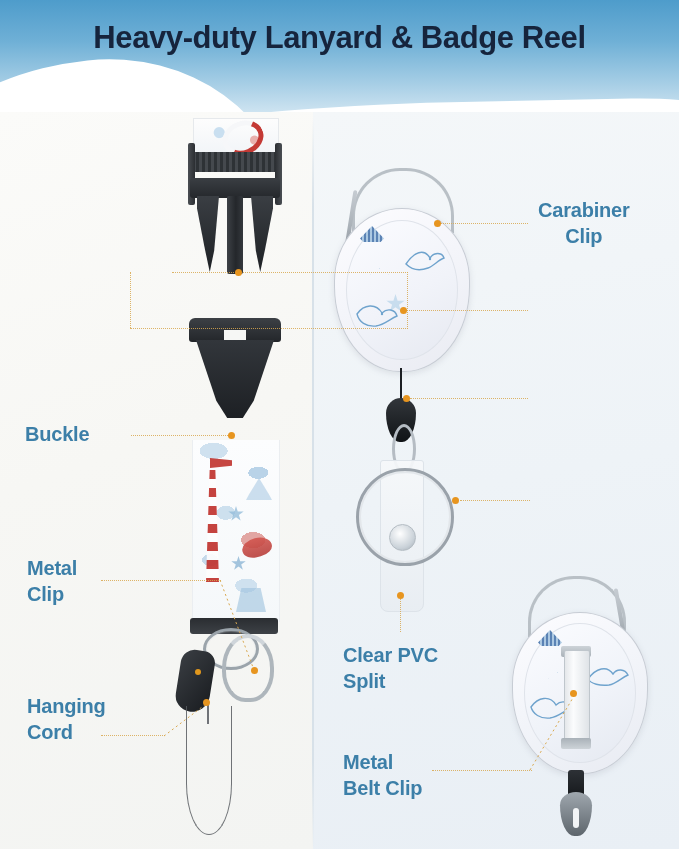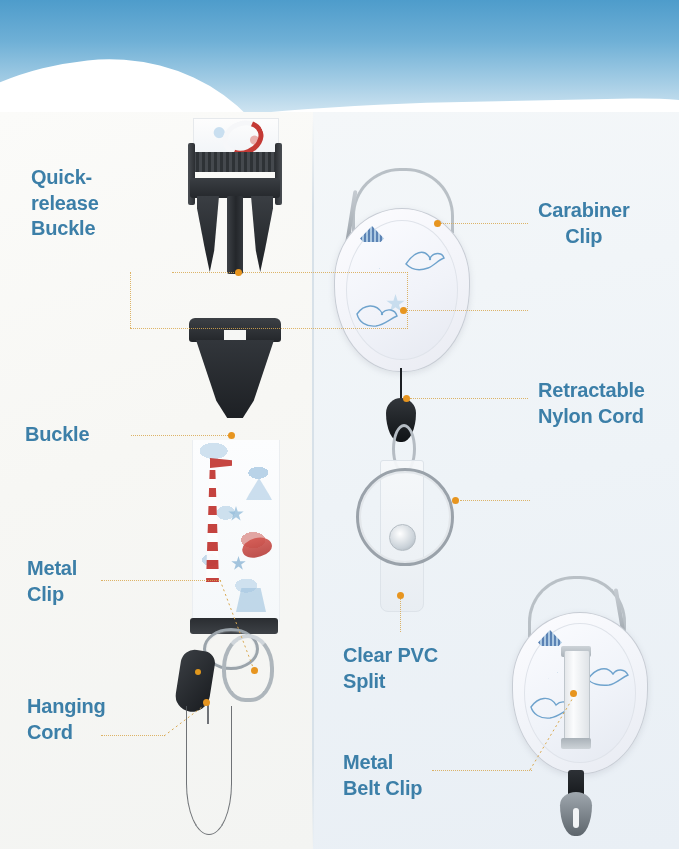--- a/index.html
+++ b/index.html
@@ -460,20 +460,21 @@
 </style>
 </head>
 <body>
 
 <div class="page">
 
   <div class="header">
     <div class="header-swoosh"></div>
     <div class="header-swoosh2"></div>
   </div>
+  <div class="title">Heavy-duty Lanyard &amp; Badge Reel</div>
 
   <div class="panel-left"></div>
   <div class="panel-right"></div>
   <div class="panel-divider"></div>
 
   <div class="buckle-top-strap"></div>
   <div class="buckle-ring-life"></div>
   <div class="buckle-slot"></div>
   <div class="buckle-frame-l"></div>
   <div class="buckle-frame-r"></div>
@@ -581,31 +582,26 @@
 
   <div class="conn conn-v" style="left:400px; top:596px; height:36px;"></div>
   <div class="dot" style="left:397px; top:592px;"></div>
 
   <div class="conn conn-h" style="left:432px; top:770px; width:100px;"></div>
   <svg style="position:absolute;left:528px;top:692px;width:52px;height:82px;">
     <line x1="2" y1="78" x2="46" y2="4" stroke="#d9a84f" stroke-width="1" stroke-dasharray="2 3"></line>
   </svg>
   <div class="dot" style="left:570px; top:690px;"></div>
 
-  <div class="label" style="left:31px; top:165px;">Quick-
-release
-Buckle</div>
   <div class="label" style="left:25px; top:422px;">Buckle</div>
   <div class="label" style="left:27px; top:556px;">Metal
 Clip</div>
   <div class="label" style="left:27px; top:694px;">Hanging
 Cord</div>
 
   <div class="label" style="left:538px; top:198px;text-align:center;">Carabiner
 Clip</div>
-  <div class="label" style="left:538px; top:378px;">Retractable
-Nylon Cord</div>
   <div class="label" style="left:343px; top:643px;">Clear PVC
 Split</div>
   <div class="label" style="left:343px; top:750px;">Metal
 Belt Clip</div>
 
 </div>
 
 </body></html>

